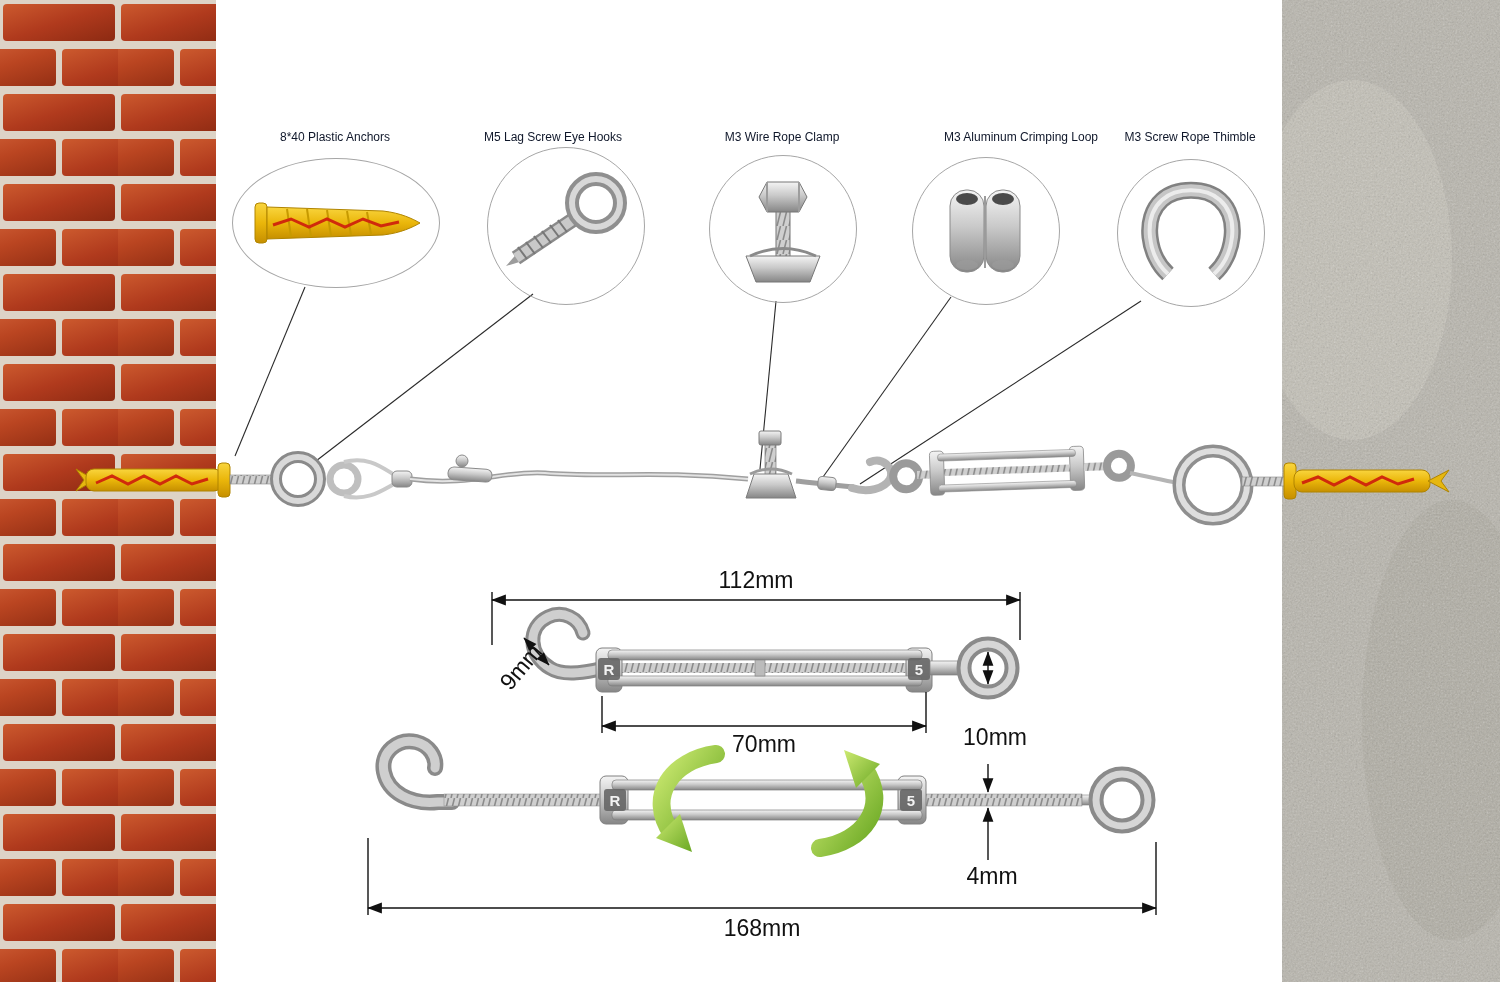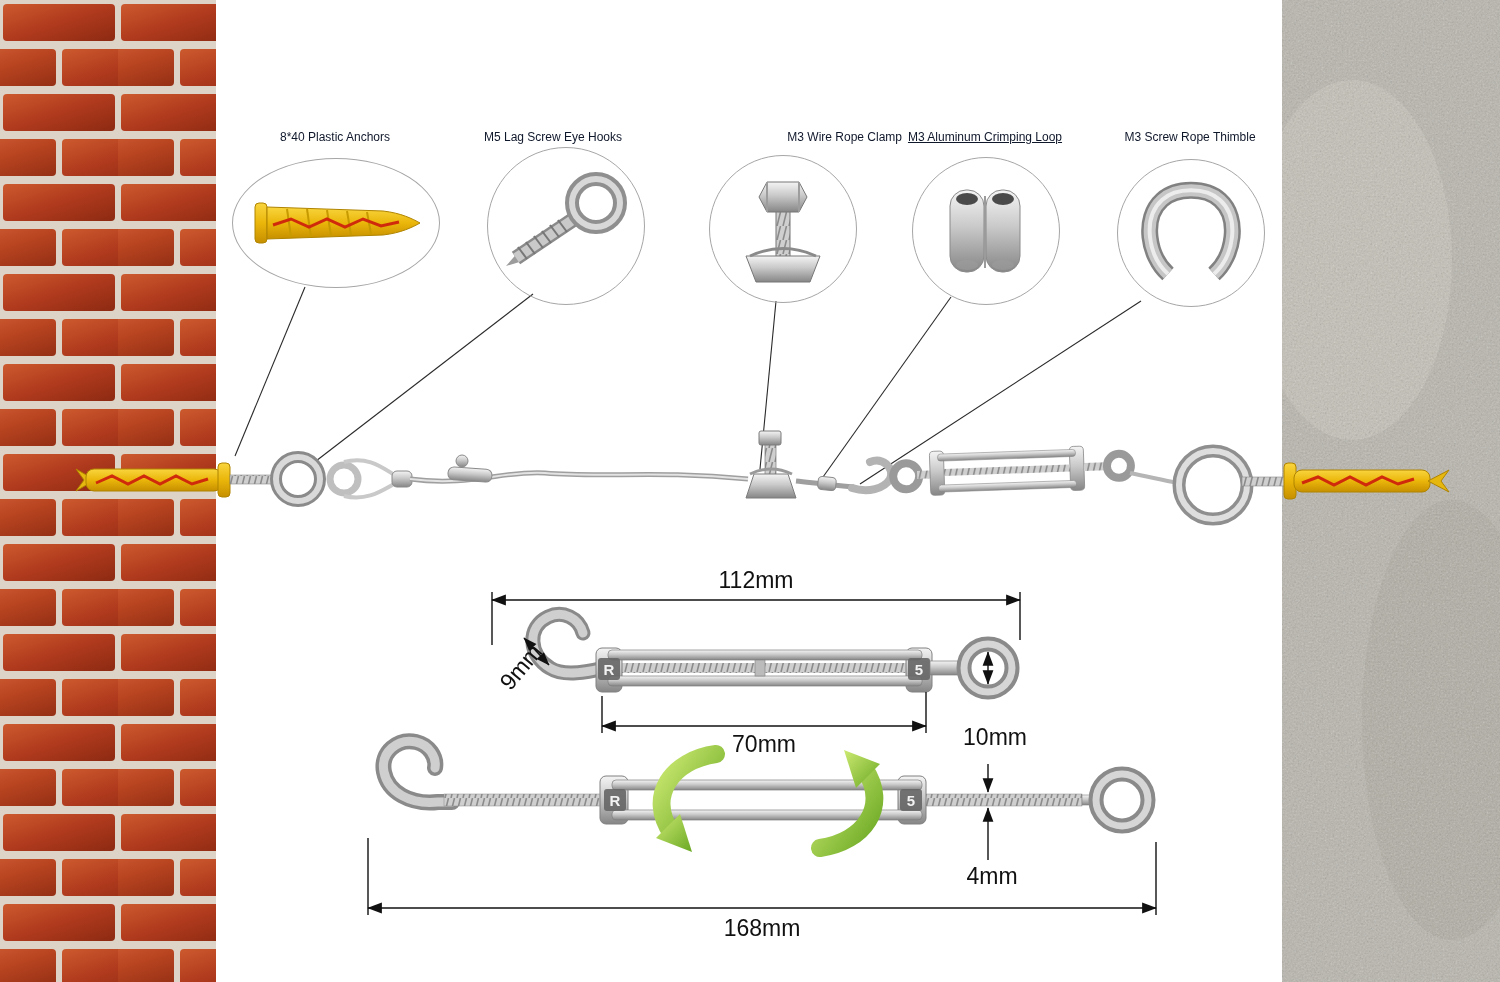--- a/index.html
+++ b/index.html
@@ -7,21 +7,21 @@
            font-family:"Liberation Sans", sans-serif; }
   .wall { position:absolute; top:0; height:982px; z-index:1; }
   .wall.left  { left:0; width:216px; }
   .wall.right { left:1282px; width:218px; }
   .overlay { position:absolute; left:0; top:0; z-index:5; pointer-events:none; }
   .page-title { position:absolute; left:216px; right:218px; top:12px; text-align:center;
     font-family:"Liberation Serif", serif; font-size:46px; color:#151515; letter-spacing:1px; z-index:6; }
   .page-title::first-letter { font-size:62px; }
   .callout-label { position:absolute; top:130px; width:240px; text-align:center;
     font-size:12px; color:#0f172a; z-index:7; white-space:nowrap; }
-  .cl1{left:215px;} .cl2{left:433px;} .cl3{left:662px;text-align:right;} .cl4{left:865px;text-decoration:underline;} .cl5{left:1070px;}
+  .cl1{left:215px;} .cl2{left:433px;} .cl3{left:662px;} .cl4{left:901px;} .cl5{left:1070px;}
   .callout-shape { position:absolute; border:1.6px solid #a6a6a6; border-radius:50%; z-index:6; }
   .cs1{left:232px; top:158px; width:206px; height:128px;}
   .cs2{left:487px; top:147px; width:156px; height:156px;}
   .cs3{left:709px; top:155px; width:146px; height:146px;}
   .cs4{left:912px; top:157px; width:146px; height:146px;}
   .cs5{left:1117px; top:159px; width:146px; height:146px;}
   .callout-shape svg { position:absolute; left:0; top:0; }
   .dimtext { font-family:"Liberation Sans", sans-serif; font-size:23px; fill:#111; }
   .stamptext { font-family:"Liberation Sans", sans-serif; font-size:15px; font-weight:bold; fill:#f2f2f2; }
 </style>

